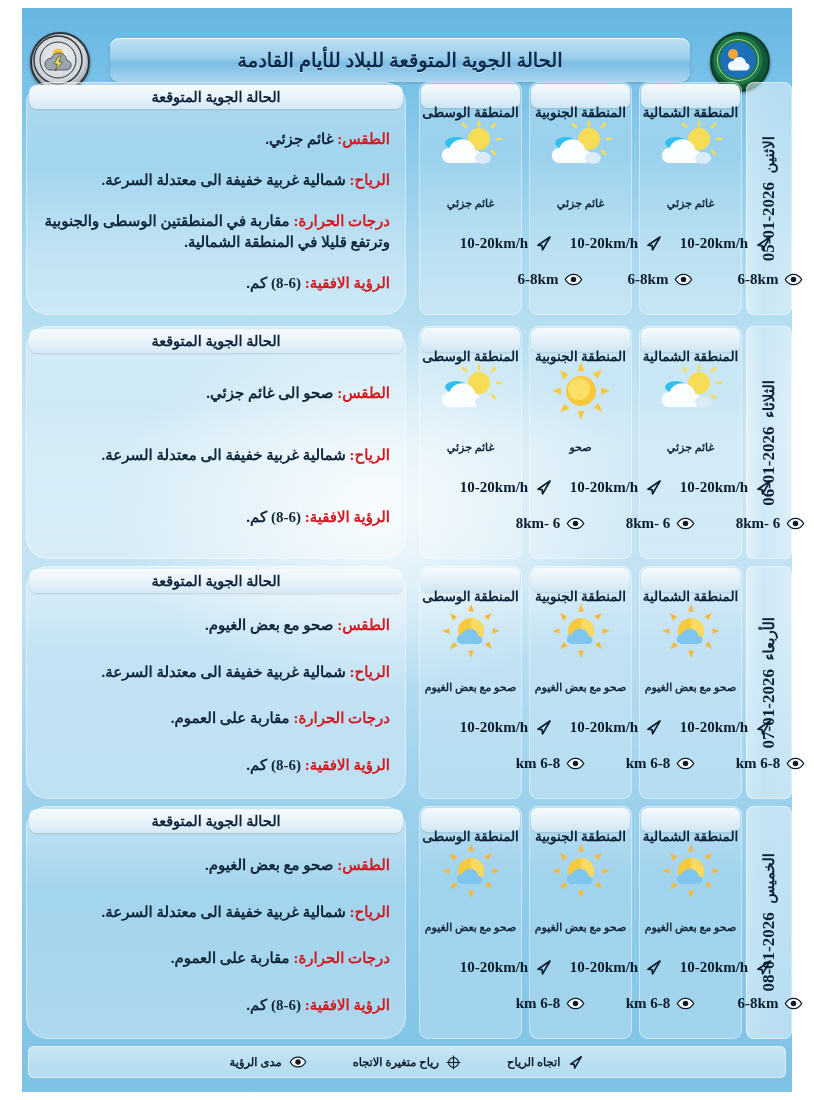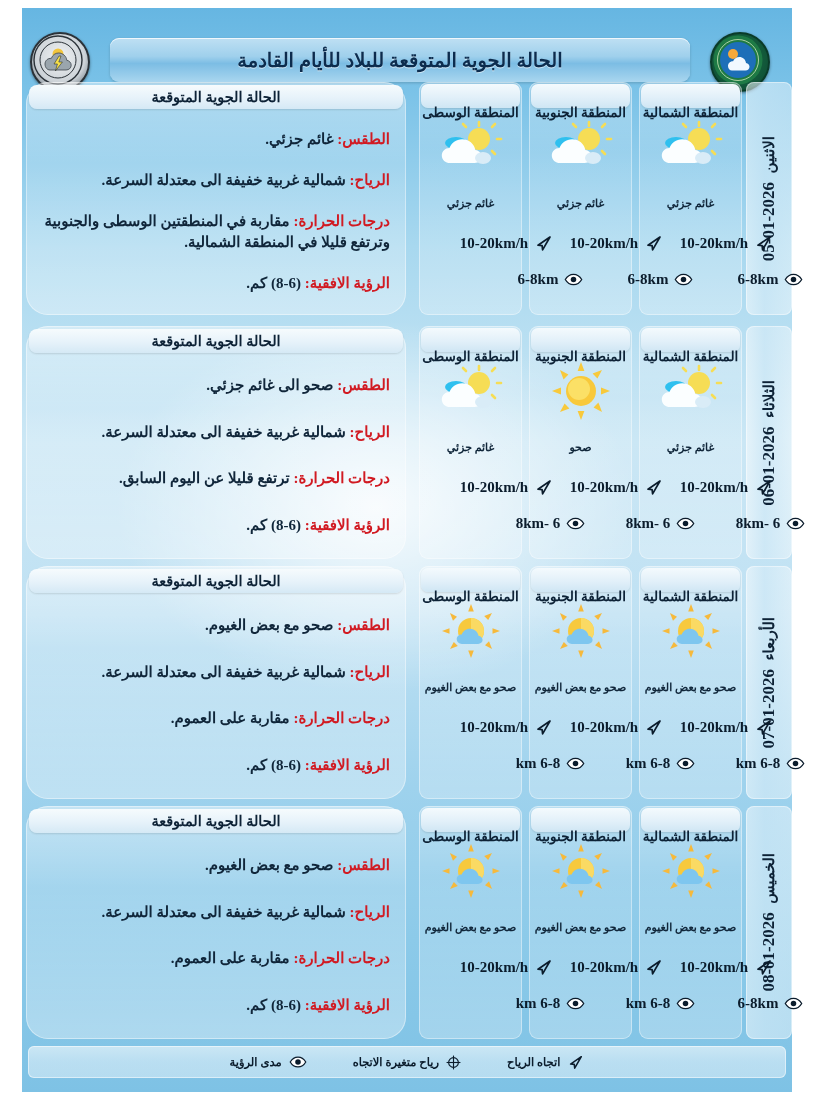--- a/index.html
+++ b/index.html
@@ -400,21 +400,20 @@
         </div>
       </div>
     </div>
     <div class="detail">
       <div class="detail-head">
           <span>الحالة الجوية المتوقعة</span>
         </div>
       <div class="detail-body">
         <div class="d-line"><span class="d-label">الطقس:</span> <span class="d-val">صحو الى غائم جزئي.</span></div>
         <div class="d-line"><span class="d-label">الرياح:</span> <span class="d-val">شمالية غربية خفيفة الى معتدلة السرعة.</span></div>
-        <div class="d-line"><span class="d-label">درجات الحرارة:</span> <span class="d-val">ترتفع قليلا عن اليوم السابق.</span></div>
         <div class="d-line"><span class="d-label">الرؤية الافقية:</span> <span class="d-val">(6-8) كم.</span></div>
       </div>
     </div>
   </div>
 
   <div class="row r2">
     <div class="date-col">
       <div class="date-text">
         <span class="dow">الأربعاء</span>
         &nbsp;<span class="dnum">2026-01-07</span>

